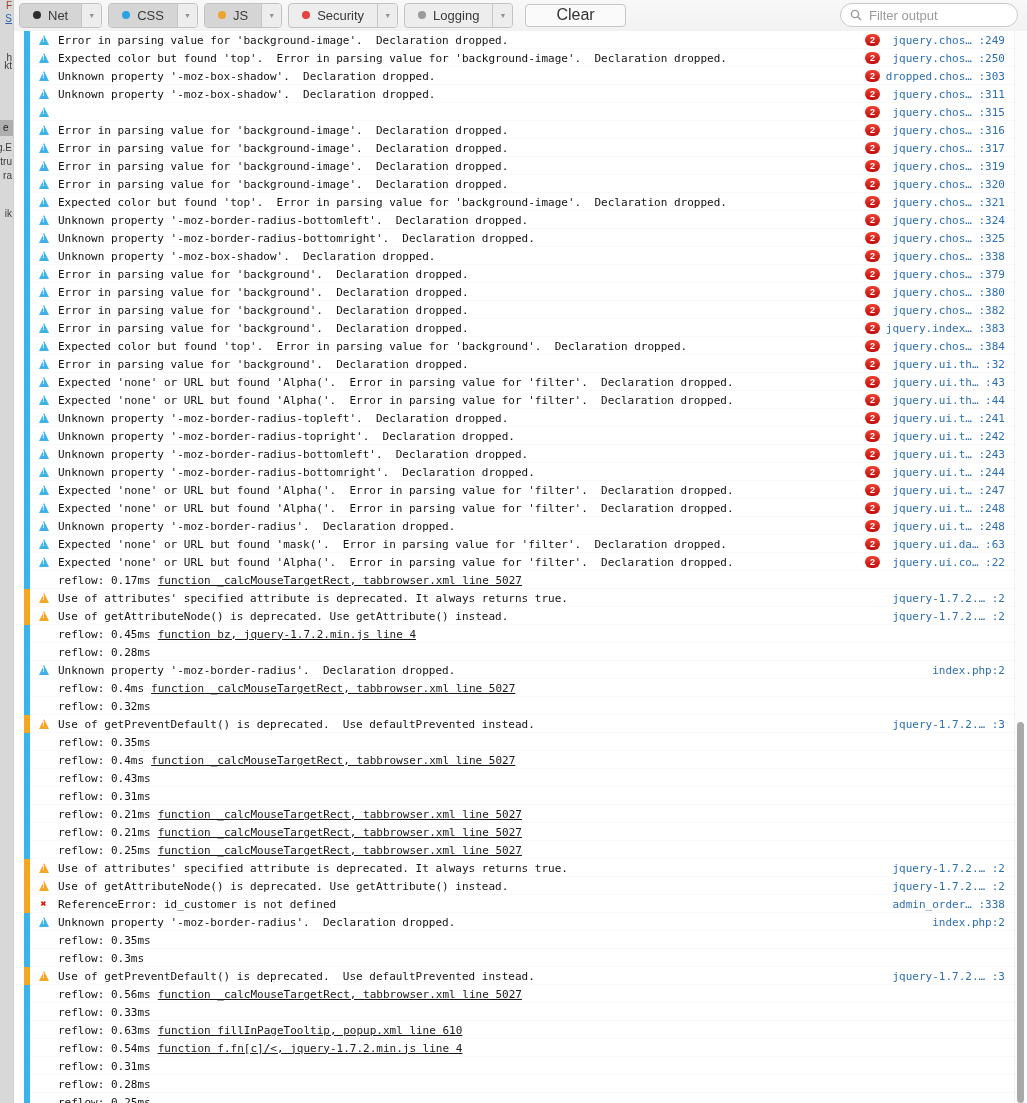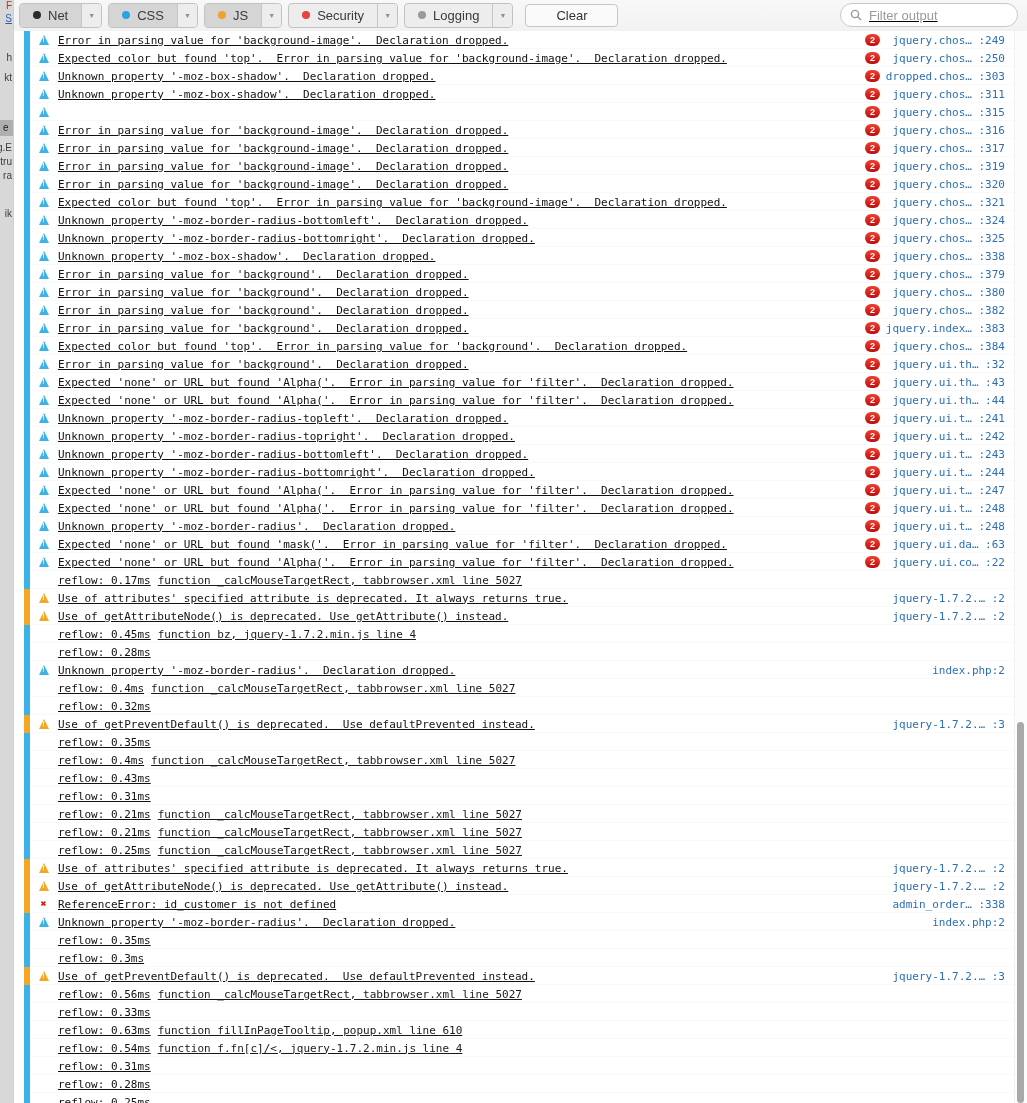--- a/index.html
+++ b/index.html
@@ -17,62 +17,62 @@
            background:linear-gradient(#f8f8f8,#efefef);display:flex;align-items:center;
            padding:0 9px 16px 5px;gap:6px;}
   .fgroup{display:flex;align-items:stretch;height:23px;border:1px solid #c2c2c2;border-radius:4px;
           overflow:hidden;background:#ededed;cursor:pointer;flex:none;}
   .fmain{display:flex;align-items:center;gap:7px;padding:0 13px;font-size:13px;color:#3a3a3a;}
   .fgroup.active .fmain{background:#d5d5d5;}
   .fdrop{width:19px;display:flex;align-items:center;justify-content:center;border-left:1px solid #c6c6c6;
          color:#8f8f8f;font-size:7px;background:#ededed;}
   .dot{width:8px;height:8px;border-radius:50%;flex:none;}
   .clear-btn{height:23px;box-sizing:border-box;border:1px solid #c6c6c6;border-radius:4px;background:#fafafa;
-             font-size:13px;color:#333;padding:0 30px;margin-left:6px;display:flex;align-items:center;cursor:pointer;}
+             font-size:16px;color:#333;padding:0 30px;margin-left:6px;display:flex;align-items:center;cursor:pointer;}
   .search{margin-left:auto;width:178px;height:24px;box-sizing:border-box;border:1px solid #c9c9c9;
-          border-radius:12px;background:#fff;display:flex;align-items:center;padding:0 9px;gap:5px;flex:none;text-decoration:underline;}
+          border-radius:12px;background:#fff;display:flex;align-items:center;padding:0 9px;gap:5px;flex:none;}
   .search input{border:none;outline:none;flex:1;min-width:0;font-size:13px;background:transparent;color:#333;
                 font-family:"Liberation Sans",sans-serif;}
   .search input::placeholder{color:#9a9a9a;}
   
   .log{position:absolute;top:31px;left:0;right:0;bottom:0;padding-left:10px;overflow:hidden;background:#fff;}
   .row{height:18px;display:flex;align-items:center;border-left:6px solid transparent;
        padding:0 22px 0 7px;font-family:"DejaVu Sans Mono","Liberation Mono",monospace;
        font-size:11px;color:#111;box-shadow:inset 0 -1px rgba(0,0,0,0.025);}
   .row .icon{width:13px;display:flex;justify-content:center;margin-right:8px;flex:none;}
   .t-css-warning{border-left-color:var(--css-accent);}
   .t-log{border-left-color:var(--css-accent);}
   .t-js-warning,.t-js-error{border-left-color:var(--js-accent);}
   .tri{width:0;height:0;border-left:5.5px solid transparent;border-right:5.5px solid transparent;
        border-bottom:10px solid var(--css-accent);position:relative;margin-top:-1px;}
   .t-js-warning .tri{border-bottom-color:var(--js-accent);}
   .tri::after{content:"!";position:absolute;left:-2px;top:1px;width:4px;text-align:center;
               font-size:7px;font-weight:bold;color:#fff;font-family:"Liberation Sans",sans-serif;}
   .xicon{color:var(--error-red);font-size:10px;font-weight:bold;line-height:10px;}
-  .msg{white-space:pre;text-decoration:underline;}
+  .msg{white-space:pre;}
   .stacklink{color:#1a1a1a;text-decoration:underline;white-space:pre;margin-left:7px;cursor:pointer;}
   .spacer{flex:1;}
   .badge{background:linear-gradient(180deg,#ee4030,var(--badge-red));color:#fff;
          font-family:"Liberation Sans",sans-serif;font-size:9px;font-weight:bold;line-height:12px;
          padding:0 5px;border-radius:8px;margin-right:5px;flex:none;}
   .source{color:var(--link-blue);min-width:120px;text-align:right;white-space:pre;cursor:pointer;flex:none;}
   
   .track{position:absolute;top:31px;right:0;width:12px;bottom:0;background:#fcfcfc;border-left:1px solid #f2f2f2;}
   .thumb{position:absolute;right:3px;top:722px;width:7px;height:381px;border-radius:4px;background:#a9a9a9;}
 </style>
 </head>
 <body>
 
 <div class="screen">
 
   <div class="page-behind">
       <span class="frag" style="top: 0px; color: rgb(164, 57, 44);">F</span>
       <span class="frag" style="top: 13px; color: rgb(43, 95, 176); text-decoration: underline;">S</span>
       <span class="frag" style="top: 52px;">h</span>
-      <span class="frag" style="top: 72px; margin-left: 12px;">kt</span>
+      <span class="frag" style="top: 60px; margin-left: 12px;">kt</span>
       <span class="frag sel" style="top: 120px;">e</span>
       <span class="frag" style="top: 142px;">g.E</span>
       <span class="frag" style="top: 156px;">tru</span>
       <span class="frag" style="top: 170px;">ra</span>
       <span class="frag" style="top: 208px; margin-left: 16px;">ik</span>
     </div>
 
   <div class="console">
 
     <div class="toolbar">

